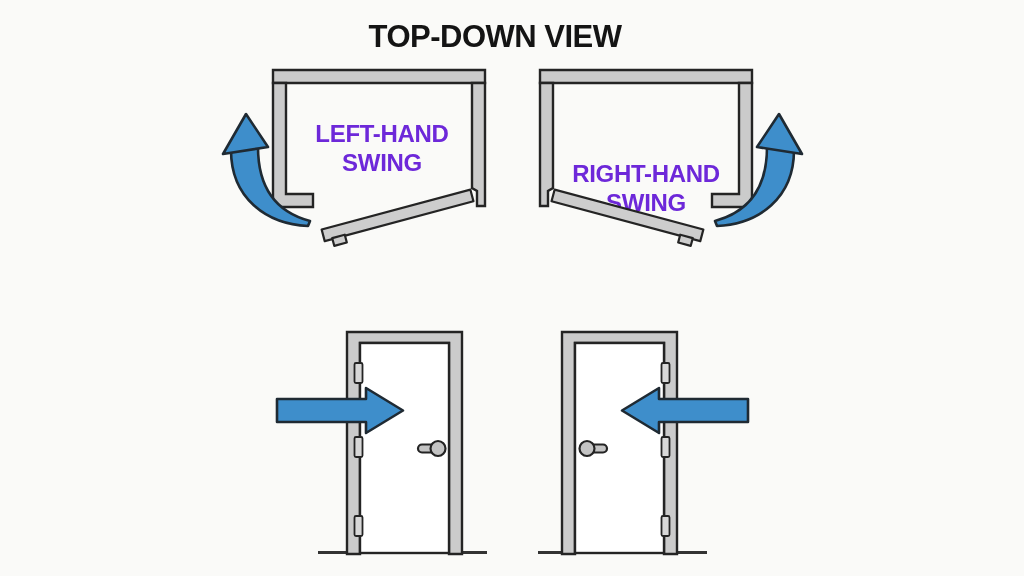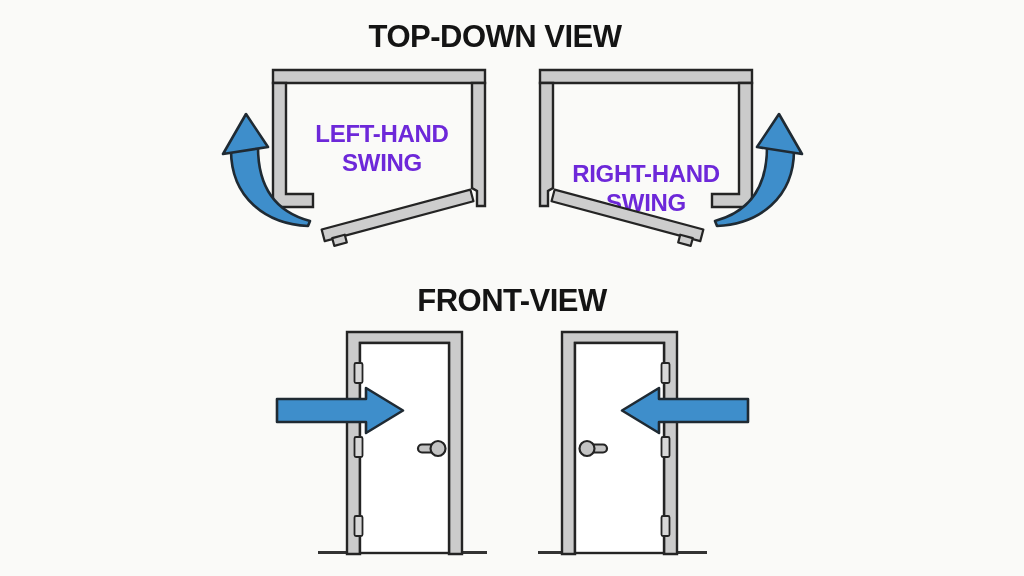--- a/index.html
+++ b/index.html
@@ -39,21 +39,20 @@
   <div class="room-label" style="left:382px; top:119px;">
     <div>LEFT-HAND</div>
     <div>SWING</div>
   </div>
 
   <div class="room-label" style="left:646px; top:119px;margin-top:40px;">
     <div>RIGHT-HAND</div>
     <div>SWING</div>
   </div>
 
-  <div class="title" style="left:512px; top:283px;">FRONT-VIEW</div>
 
   <svg class="diagram-svg" width="1024" height="576" viewBox="0 0 1024 576">
 
     <g>
       <path class="wall" d="M273,70 H485 V83 H273 Z"></path>
       <path class="wall" d="M273,83 V207 H313 V194 H286 V83 Z"></path>
       <path class="wall" d="M472,83 H485 V206 H477 V191 L472,188 Z"></path>
       <g transform="rotate(-15 470 196)">
         <rect class="doorbar" x="318" y="190" width="154" height="12"></rect>
         <rect class="doorbar" x="326" y="201" width="13" height="8"></rect>

